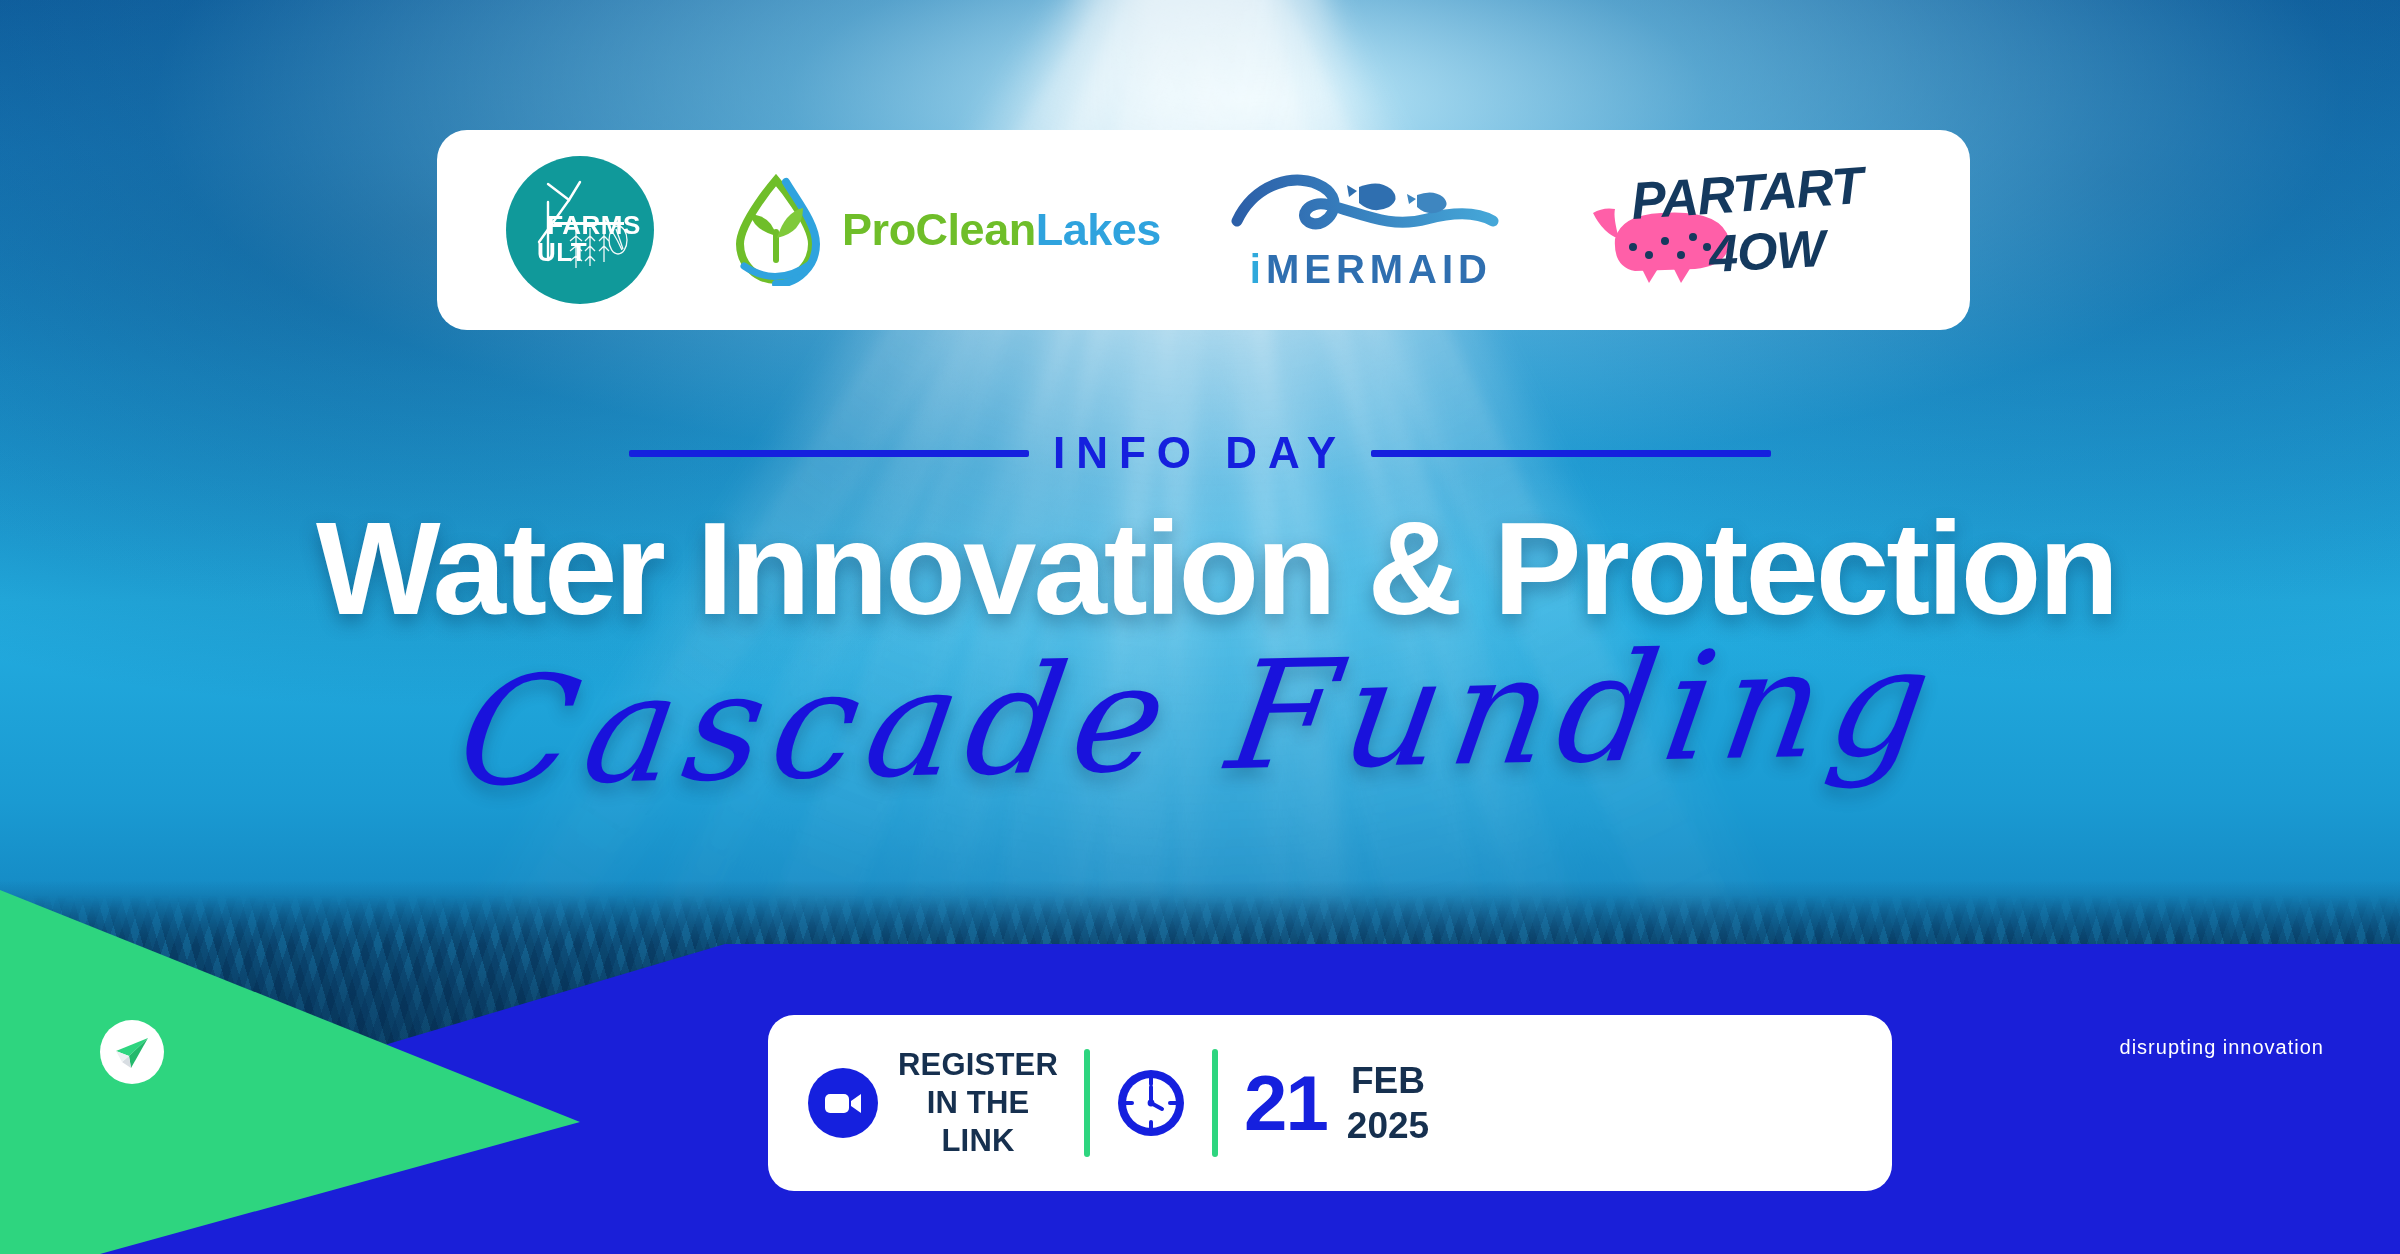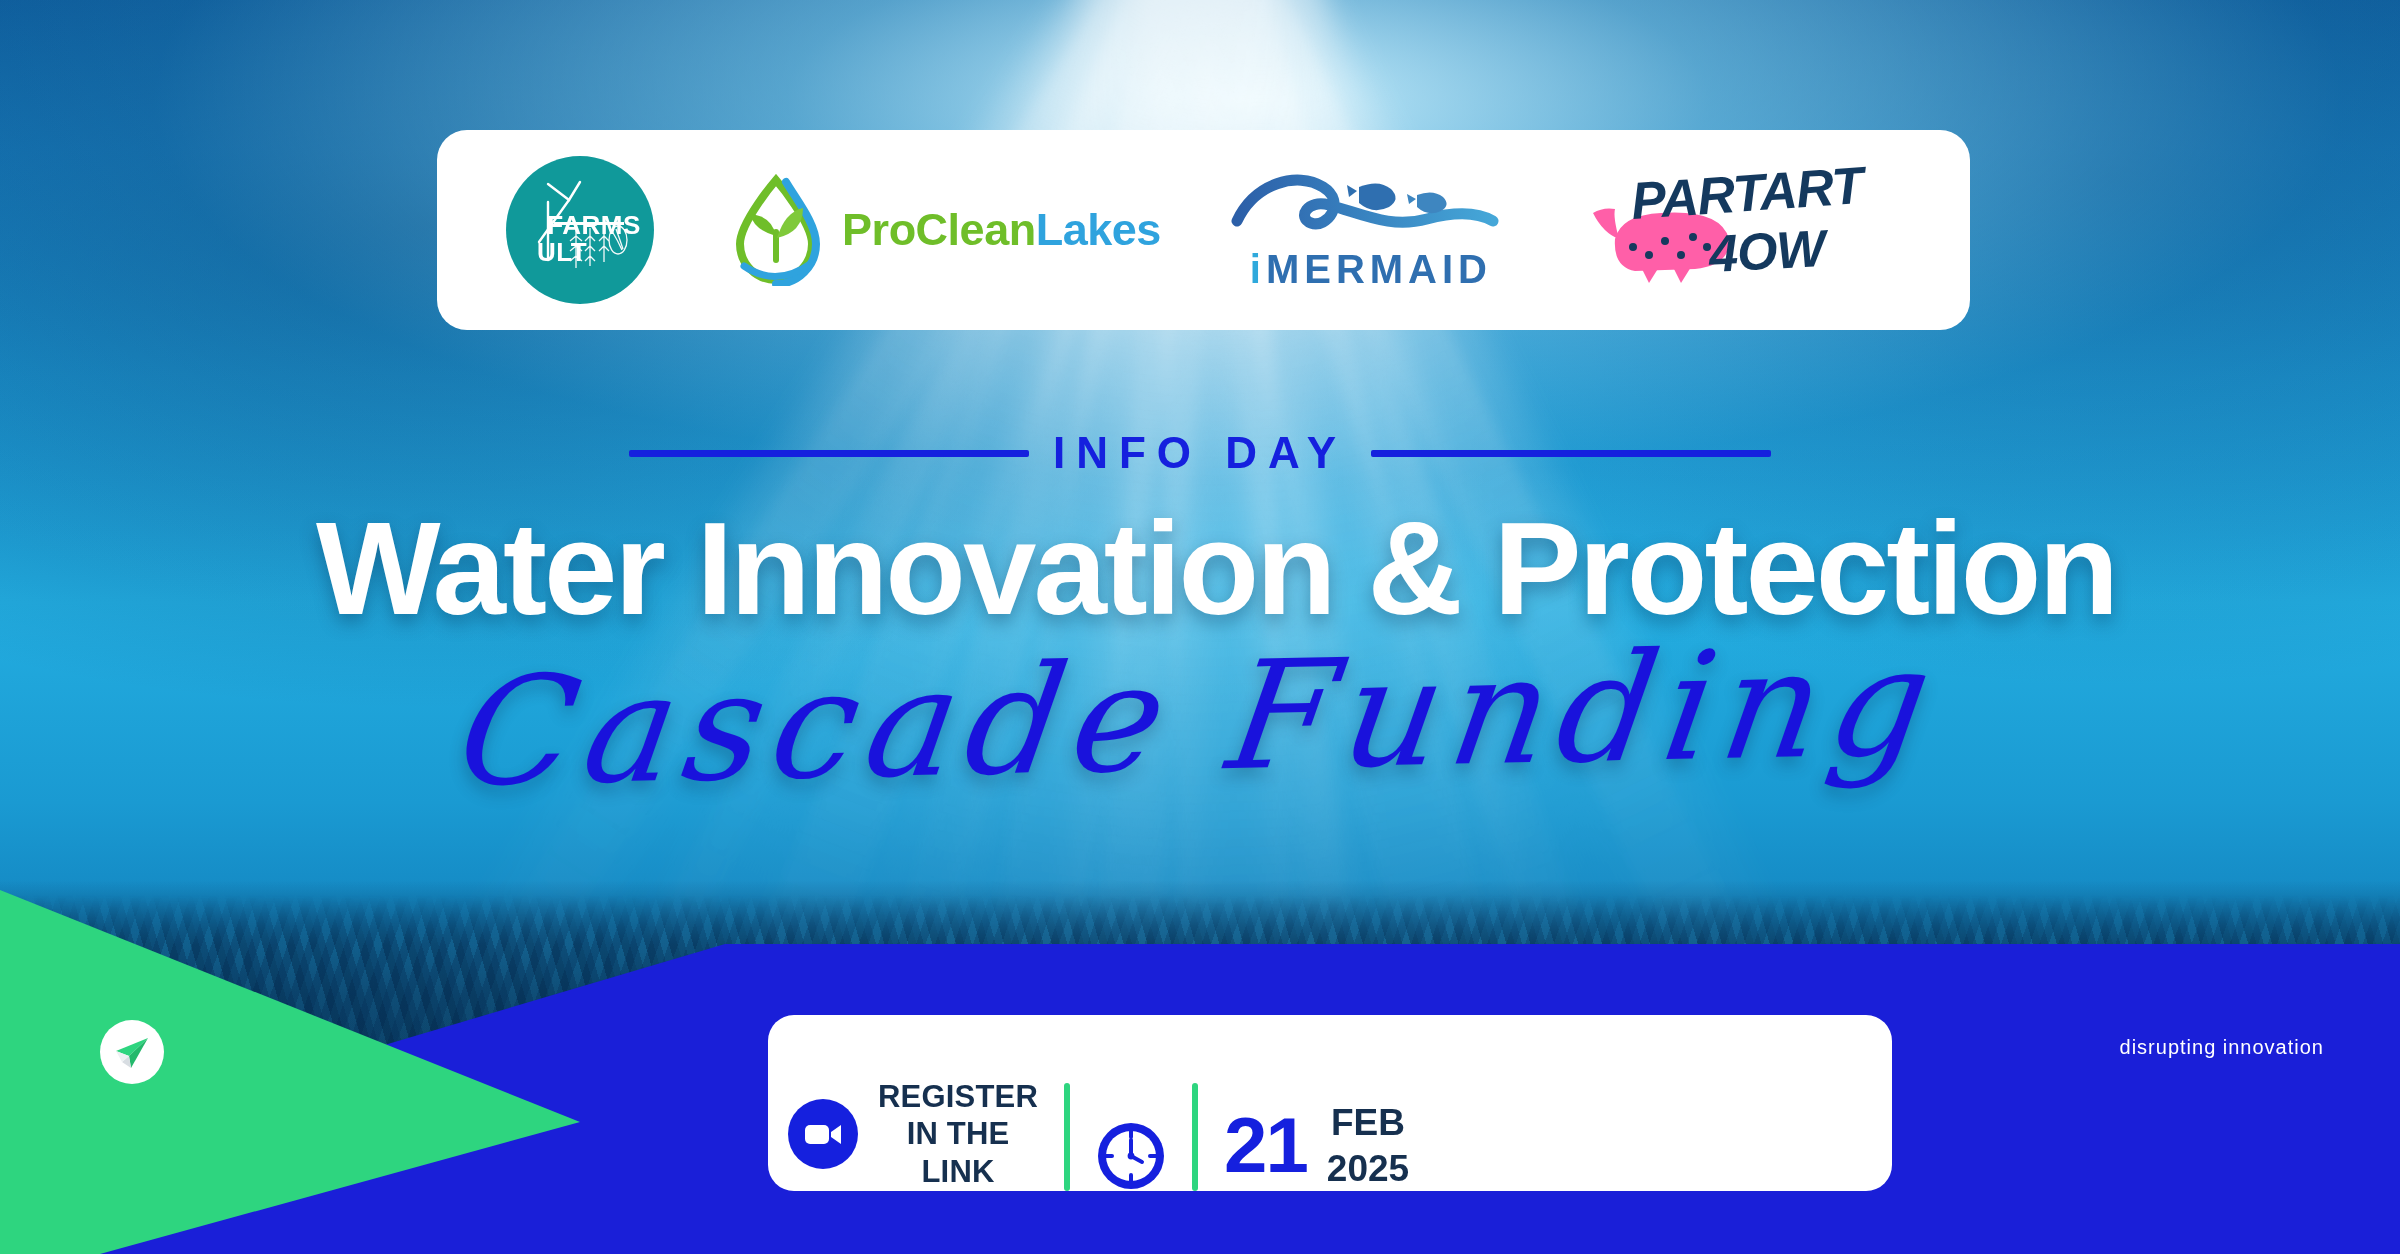--- a/index.html
+++ b/index.html
@@ -157,21 +157,21 @@
     position:absolute; left:100px; top:1020px;
     display:flex; align-items:center; gap:14px;
   }
   .cfh-mark{ width:64px; height:64px; border-radius:50%; background:#fff; position:relative; flex:none; }
   .cfh-txt{ color:#fff; font-size:32px; line-height:1.08; font-weight:400; }
 
   
   .info-card{
     position:absolute; left:768px; top:1015px; width:1124px; height:176px;
     background:#fff; border-radius:26px;
-    display:flex; align-items:flex-end; padding:0 20px;
+    display:flex; align-items:center; padding:0 40px;
   }
   .ic-item{ display:flex; align-items:center; gap:20px; }
   .ic-sep{ width:6px; height:108px; background:#2ED57F; border-radius:3px; margin:0 26px; flex:none; }
   .ic-label{
     color:#16304F; font-weight:700; font-size:31px; line-height:1.22;
     text-align:center; letter-spacing:.2px;
   }
   .ic-time{ color:#16304F; font-weight:700; font-size:37px; line-height:1.25; text-align:center; }
   .ic-day{ color:#1520DE; font-weight:800; font-size:78px; letter-spacing:-2px; }
   .ic-mon{ color:#16304F; font-weight:700; font-size:37px; line-height:1.22; text-align:center; }

